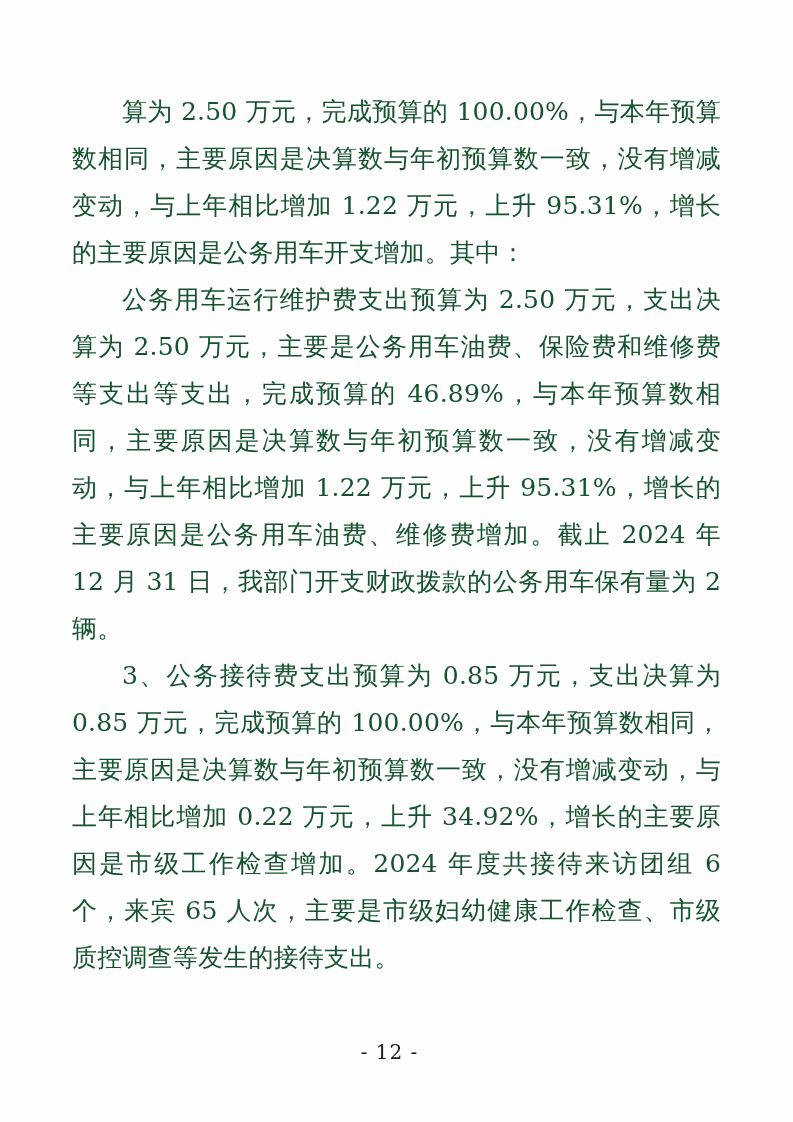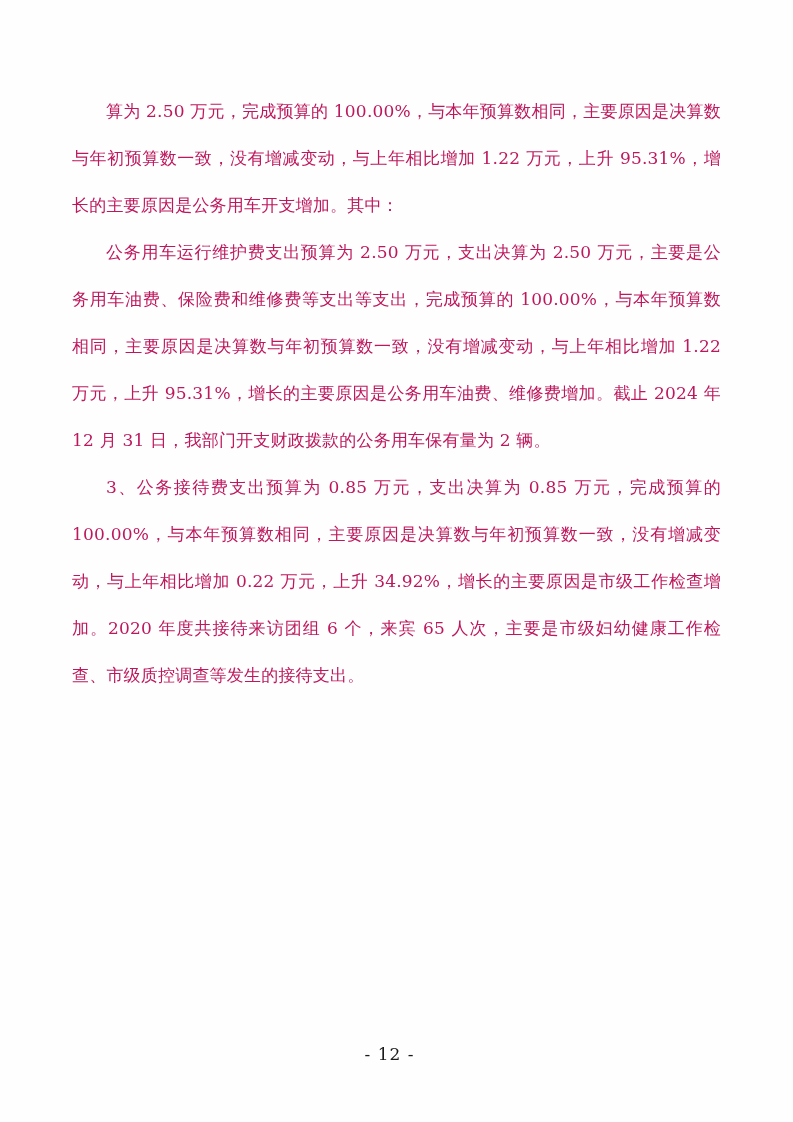--- a/index.html
+++ b/index.html
@@ -16,51 +16,51 @@
   }
   .page {
     position: relative;
     width: 793px;
     height: 1122px;
     box-sizing: border-box;
     padding: 88px 72px 40px 72px;
     background: #fefefe;
   }
   .doc-body {
-    font-size: 17px;
+    font-size: 25px;
     line-height: 47px;
     text-align: justify;
     text-justify: inter-ideograph;
     letter-spacing: 0.2px;
-    color: #be185d;
+    color: #14532d;
   }
   .para {
     margin: 0 0 0 0;
     text-indent: 2em;
     white-space: normal;
   }
   .para.first {
     text-indent: 2em;
   }
   .page-number {
     position: absolute;
     left: 0;
     right: 14px;
     bottom: 58px;
     text-align: center;
-    font-size: 17px;
+    font-size: 20px;
     font-family: "DejaVu Serif", "Liberation Serif", serif;
     color: #1a1a1a;
     letter-spacing: 1px;
   }
 </style>
 </head>
 <body>
 
 <div class="page">
   <div class="doc-body">
     <p class="para first">算为 2.50 万元，完成预算的 100.00%，与本年预算数相同，主要原因是决算数与年初预算数一致，没有增减变动，与上年相比增加 1.22 万元，上升 95.31%，增长的主要原因是公务用车开支增加。其中：</p>
-    <p class="para">公务用车运行维护费支出预算为 2.50 万元，支出决算为 2.50 万元，主要是公务用车油费、保险费和维修费等支出等支出，完成预算的 100.00%，与本年预算数相同，主要原因是决算数与年初预算数一致，没有增减变动，与上年相比增加 1.22 万元，上升 95.31%，增长的主要原因是公务用车油费、维修费增加。截止 2024 年 12 月 31 日，我部门开支财政拨款的公务用车保有量为 2 辆。</p>
-    <p class="para">3、公务接待费支出预算为 0.85 万元，支出决算为 0.85 万元，完成预算的 100.00%，与本年预算数相同，主要原因是决算数与年初预算数一致，没有增减变动，与上年相比增加 0.22 万元，上升 34.92%，增长的主要原因是市级工作检查增加。2020 年度共接待来访团组 6 个，来宾 65 人次，主要是市级妇幼健康工作检查、市级质控调查等发生的接待支出。</p>
+    <p class="para">公务用车运行维护费支出预算为 2.50 万元，支出决算为 2.50 万元，主要是公务用车油费、保险费和维修费等支出等支出，完成预算的 46.89%，与本年预算数相同，主要原因是决算数与年初预算数一致，没有增减变动，与上年相比增加 1.22 万元，上升 95.31%，增长的主要原因是公务用车油费、维修费增加。截止 2024 年 12 月 31 日，我部门开支财政拨款的公务用车保有量为 2 辆。</p>
+    <p class="para">3、公务接待费支出预算为 0.85 万元，支出决算为 0.85 万元，完成预算的 100.00%，与本年预算数相同，主要原因是决算数与年初预算数一致，没有增减变动，与上年相比增加 0.22 万元，上升 34.92%，增长的主要原因是市级工作检查增加。2024 年度共接待来访团组 6 个，来宾 65 人次，主要是市级妇幼健康工作检查、市级质控调查等发生的接待支出。</p>
 
   </div>
   <div class="page-number">- 12 -</div>
 </div>
 
 </body></html>

